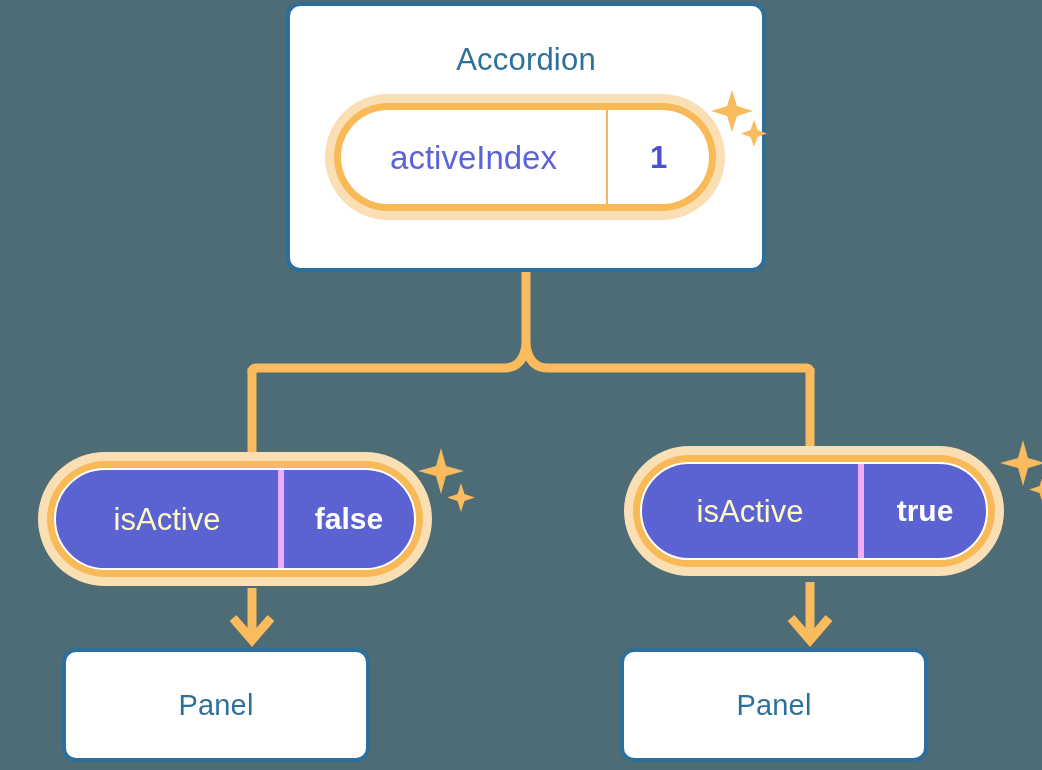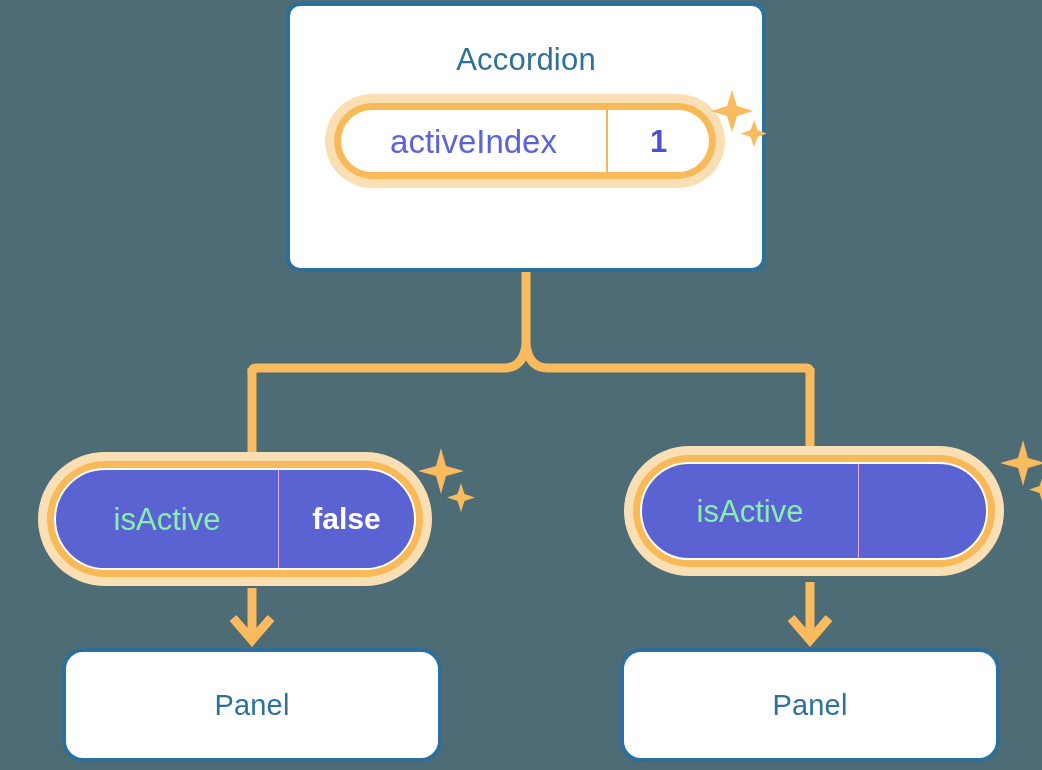--- a/index.html
+++ b/index.html
@@ -55,24 +55,23 @@
     top: 2px;
     width: 480px;
     height: 270px;
     justify-content: flex-start;
   }
   #accordion-card .card-title {
     margin-top: 38px;
   }
 
   .panel-card {
-    width: 380px;
+    width: 308px;
     height: 114px;
     justify-content: center;
-    border-radius: 21px;
   }
   #panel-card-left  { left: 42px;  top: 648px; }
   #panel-card-right { left: 600px; top: 648px; }
   .panel-card .card-title { font-size: 29px; }
 
   
   .pill-wrap {
     position: absolute;
     box-sizing: border-box;
     border-radius: 999px;
@@ -102,21 +101,21 @@
     justify-content: center;
     white-space: nowrap;
     line-height: 1;
   }
 
   
   #pill-active-index {
     left: 305px;
     top: 94px;
     width: 400px;
-    height: 94px;
+    height: 126px;
   }
   #pill-active-index .pill-body {
     background: #ffffff;
   }
   #pill-active-index .pill-key {
     flex: 0 0 265px;
     color: #5b63d8;
     font-size: 33px;
     font-weight: 400;
     border-right: 2px solid #f3b65c;
@@ -127,24 +126,24 @@
     font-size: 31px;
     font-weight: 700;
   }
 
   
   .pill-purple .pill-body {
     background: #5b63d3;
     border: 2px solid #ffffff;
   }
   .pill-purple .pill-key {
-    color: #86efac;
+    color: #fef9c3;
     font-size: 31px;
     font-weight: 400;
-    border-right: 1px solid #f0abfc;
+    border-right: 6px solid #f0abfc;
   }
   .pill-purple .pill-val {
     flex: 1;
     color: #ffffff;
     font-size: 30px;
     font-weight: 700;
   }
 
   #pill-is-active-false {
     left: 18px;
@@ -231,20 +230,21 @@
   </svg>
 
   <div class="card panel-card" id="panel-card-left">
     <div class="card-title">Panel</div>
   </div>
 
   <div class="pill-wrap pill-purple" id="pill-is-active-true">
     <div class="pill-ring">
       <div class="pill-body">
         <span class="pill-key">isActive</span>
+        <span class="pill-val">true</span>
       </div>
     </div>
   </div>
 
   <svg class="sparkle" style="left:980px; top:434px;" width="60" height="75" viewBox="0 0 60 75">
     <path d="M23 6 L28 24 L46 29 L28 34 L23 52 L18 34 L0 29 L18 24 Z" fill="#f9bb5e"></path>
     <path d="M43 41 L46.5 52 L57 55.5 L46.5 59 L43 70 L39.5 59 L29 55.5 L39.5 52 Z" fill="#f9bb5e"></path>
   </svg>
 
   <div class="card panel-card" id="panel-card-right">

